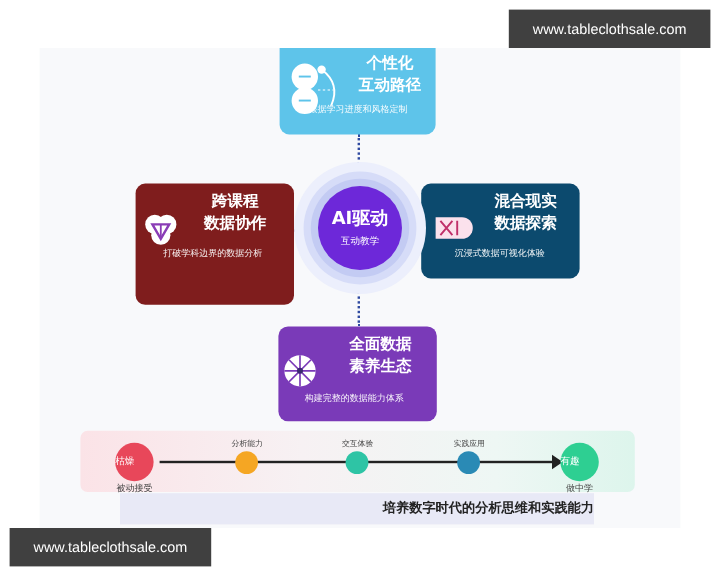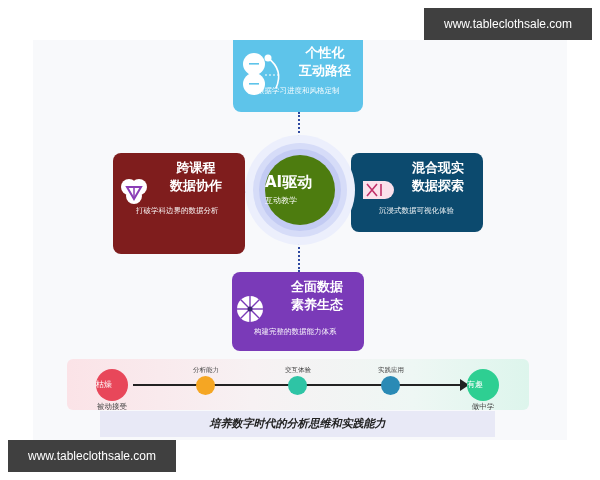--- a/index.html
+++ b/index.html
@@ -16,36 +16,36 @@
   .card-left { left: 113px; top: 153px; width: 132px; height: 101px; background: #7f1d1d; }
   .card-right { left: 351px; top: 153px; width: 132px; height: 79px; background: #0c4a6e; }
   .card-bottom { left: 232px; top: 272px; width: 132px; height: 79px; background: #7a3ab8; }
 
   .dots-v { position: absolute; width: 0; border-left: 2px dotted #2f4aa0; }
   .dots-h { position: absolute; height: 0; border-top: 2px dotted #5a4080; }
 
   .halo3 { position: absolute; left: 245px; top: 135px; width: 110px; height: 110px; border-radius: 50%; background: #eceffc; }
   .halo2 { position: absolute; left: 253px; top: 143px; width: 94px; height: 94px; border-radius: 50%; background: #d6dcf8; }
   .halo1 { position: absolute; left: 259px; top: 149px; width: 82px; height: 82px; border-radius: 50%; background: #c3cbf3; }
-  .core { position: absolute; left: 265px; top: 155px; width: 70px; height: 70px; border-radius: 50%; background: #4d7c0f; color: #fff; }
+  .core { position: absolute; left: 265px; top: 155px; width: 70px; height: 70px; border-radius: 50%; background: #6d28d9; color: #fff; text-align: center; }
   .core .t1 { position: absolute; left: 0; right: 0; top: 18px; font-weight: bold; font-size: 15px; }
   .core .t2 { position: absolute; left: 0; right: 0; top: 40px; font-size: 8px; }
 
   .timeline { position: absolute; left: 67px; top: 359px; width: 462px; height: 51px; border-radius: 6px;
               background: linear-gradient(90deg, #fbe3e7 0%, #f7f1f3 40%, #eef7f4 75%, #ddf5ec 100%); }
   .tl-line { position: absolute; left: 133px; top: 384px; width: 334px; height: 2px; background: #222; }
   .tl-arrow { position: absolute; left: 460px; top: 379px; width: 0; height: 0; border-top: 6px solid transparent; border-bottom: 6px solid transparent; border-left: 9px solid #222; }
   .node { position: absolute; border-radius: 50%; }
   .node-big { width: 32px; height: 32px; color: #fff; font-weight: normal; font-size: 8px; text-align: left; line-height: 32px; }
   .node-small { width: 19px; height: 19px; }
   .tl-lbl { position: absolute; font-size: 6.5px; color: #444; white-space: nowrap; text-align: center; }
   .tl-sub { position: absolute; font-size: 7.5px; color: #444; white-space: nowrap; text-align: center; }
 
   .footer-band { position: absolute; left: 100px; top: 411px; width: 395px; height: 26px; background: #e8e9f6; }
-  .footer-text { position: absolute; left: 100px; top: 411px; width: 395px; height: 26px; line-height: 26px; text-align: center; font-size: 11px; font-weight: bold; color: #222; font-style: italic; }
+  .footer-text { position: absolute; left: 100px; top: 411px; width: 395px; height: 26px; line-height: 26px; text-align: right; font-size: 11px; font-weight: bold; color: #222; }
 
   .wm { position: absolute; background: #404040; color: #fff; font-family: "Liberation Sans", sans-serif; font-size: 12px; line-height: 30px; text-align: center; }
   .wm-top { left: 424px; top: 8px; width: 168px; height: 32px; line-height: 32px; }
   .wm-bottom { left: 8px; top: 440px; width: 168px; height: 32px; line-height: 32px; }
 </style>
 </head>
 <body>
 
 <div class="panel"></div>
 

